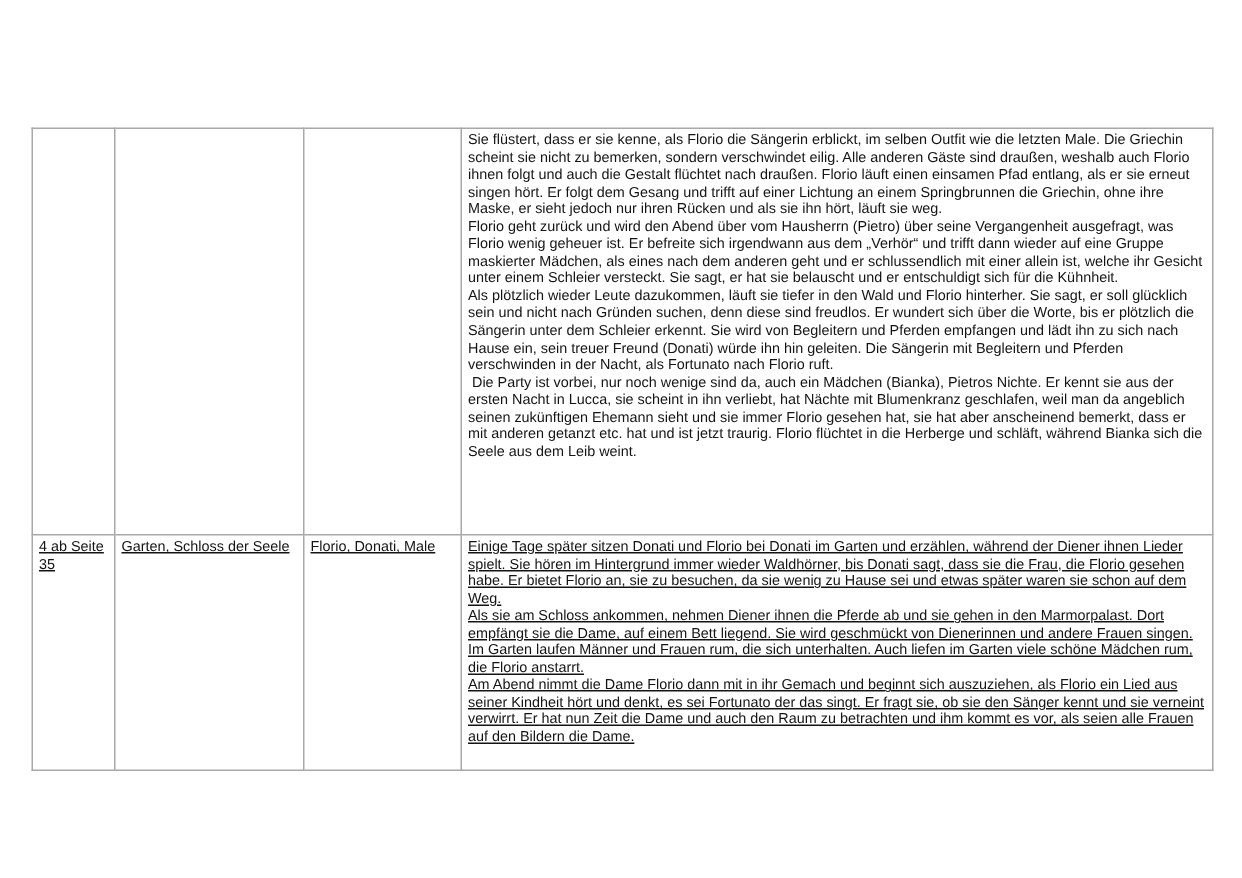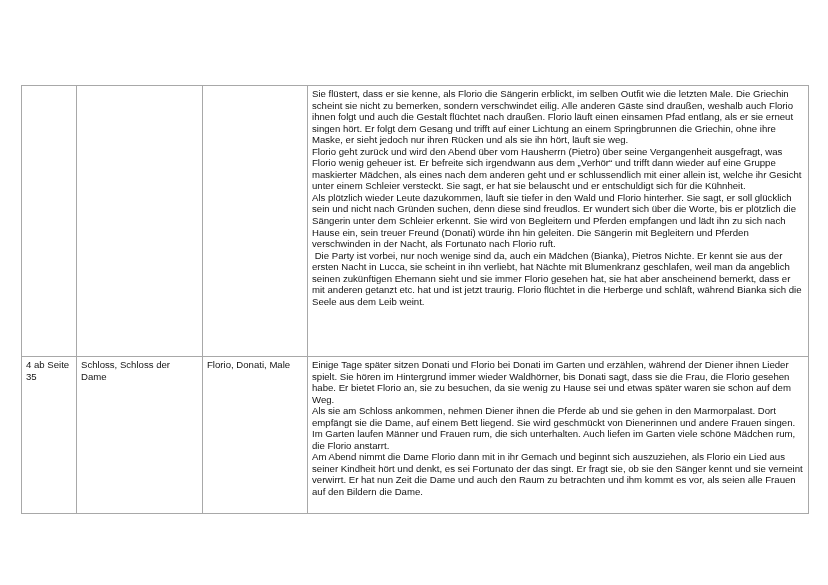--- a/index.html
+++ b/index.html
@@ -39,21 +39,21 @@
   }
   col.c1 { width: 55px; }
   col.c2 { width: 126px; }
   col.c3 { width: 105px; }
   col.c4 { width: 501px; }
   td.content p {
     margin: 0;
     padding: 0;
   }
   tr.row1 td { height: 263px; }
-  tr.row2 td { height: 149px; }
+  tr.row2 td { height: 149px; text-decoration: underline; }
   td.chapter { padding-left: 6px; }
 </style>
 </head>
 <body>
 
 <div class="page">
   <table class="summary">
     <colgroup>
       <col class="c1">
         <col class="c2">
@@ -67,21 +67,21 @@
         <td></td>
         <td class="content">
           <p>Sie flüstert, dass er sie kenne, als Florio die Sängerin erblickt, im selben Outfit wie die letzten Male. Die Griechin scheint sie nicht zu bemerken, sondern verschwindet eilig. Alle anderen Gäste sind draußen, weshalb auch Florio ihnen folgt und auch die Gestalt flüchtet nach draußen. Florio läuft einen einsamen Pfad entlang, als er sie erneut singen hört. Er folgt dem Gesang und trifft auf einer Lichtung an einem Springbrunnen die Griechin, ohne ihre Maske, er sieht jedoch nur ihren Rücken und als sie ihn hört, läuft sie weg.</p>
           <p>Florio geht zurück und wird den Abend über vom Hausherrn (Pietro) über seine Vergangenheit ausgefragt, was Florio wenig geheuer ist. Er befreite sich irgendwann aus dem „Verhör“ und trifft dann wieder auf eine Gruppe maskierter Mädchen, als eines nach dem anderen geht und er schlussendlich mit einer allein ist, welche ihr Gesicht unter einem Schleier versteckt. Sie sagt, er hat sie belauscht und er entschuldigt sich für die Kühnheit.</p>
           <p>Als plötzlich wieder Leute dazukommen, läuft sie tiefer in den Wald und Florio hinterher. Sie sagt, er soll glücklich sein und nicht nach Gründen suchen, denn diese sind freudlos. Er wundert sich über die Worte, bis er plötzlich die Sängerin unter dem Schleier erkennt. Sie wird von Begleitern und Pferden empfangen und lädt ihn zu sich nach Hause ein, sein treuer Freund (Donati) würde ihn hin geleiten. Die Sängerin mit Begleitern und Pferden verschwinden in der Nacht, als Fortunato nach Florio ruft.</p>
           <p style="white-space: pre-wrap;"> Die Party ist vorbei, nur noch wenige sind da, auch ein Mädchen (Bianka), Pietros Nichte. Er kennt sie aus der ersten Nacht in Lucca, sie scheint in ihn verliebt, hat Nächte mit Blumenkranz geschlafen, weil man da angeblich seinen zukünftigen Ehemann sieht und sie immer Florio gesehen hat, sie hat aber anscheinend bemerkt, dass er mit anderen getanzt etc. hat und ist jetzt traurig. Florio flüchtet in die Herberge und schläft, während Bianka sich die Seele aus dem Leib weint.</p>
         </td>
       </tr>
       <tr class="row2">
         <td class="chapter">4 ab Seite 35</td>
-        <td>Schloss, Schloss der Dame</td>
+        <td>Garten, Schloss der Seele</td>
         <td>Florio, Donati, Male</td>
         <td class="content">
           <p>Einige Tage später sitzen Donati und Florio bei Donati im Garten und erzählen, während der Diener ihnen Lieder spielt. Sie hören im Hintergrund immer wieder Waldhörner, bis Donati sagt, dass sie die Frau, die Florio gesehen habe. Er bietet Florio an, sie zu besuchen, da sie wenig zu Hause sei und etwas später waren sie schon auf dem Weg.</p>
           <p>Als sie am Schloss ankommen, nehmen Diener ihnen die Pferde ab und sie gehen in den Marmorpalast. Dort empfängt sie die Dame, auf einem Bett liegend. Sie wird geschmückt von Dienerinnen und andere Frauen singen. Im Garten laufen Männer und Frauen rum, die sich unterhalten. Auch liefen im Garten viele schöne Mädchen rum, die Florio anstarrt.</p>
           <p>Am Abend nimmt die Dame Florio dann mit in ihr Gemach und beginnt sich auszuziehen, als Florio ein Lied aus seiner Kindheit hört und denkt, es sei Fortunato der das singt. Er fragt sie, ob sie den Sänger kennt und sie verneint verwirrt. Er hat nun Zeit die Dame und auch den Raum zu betrachten und ihm kommt es vor, als seien alle Frauen auf den Bildern die Dame.</p>
         </td>
       </tr>
     </tbody>
   </table>
 </div>

